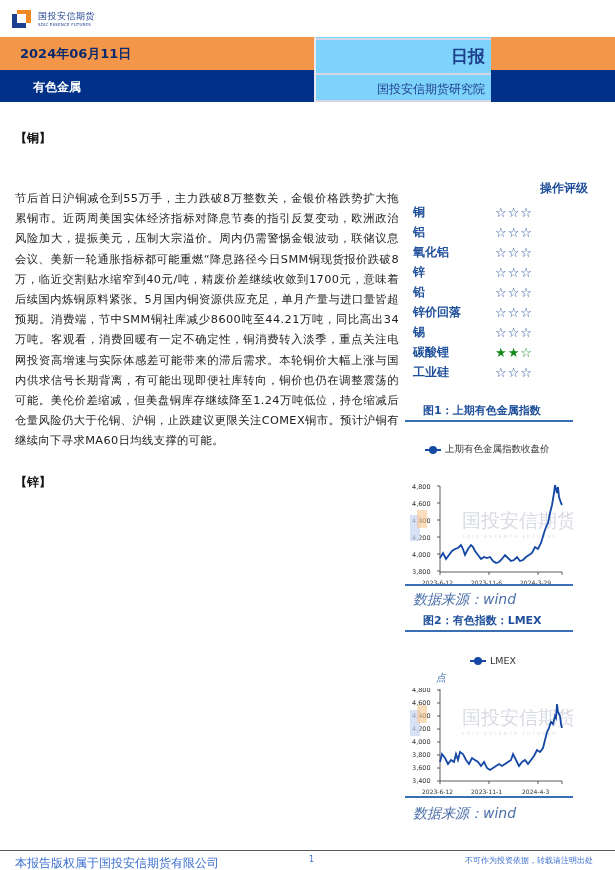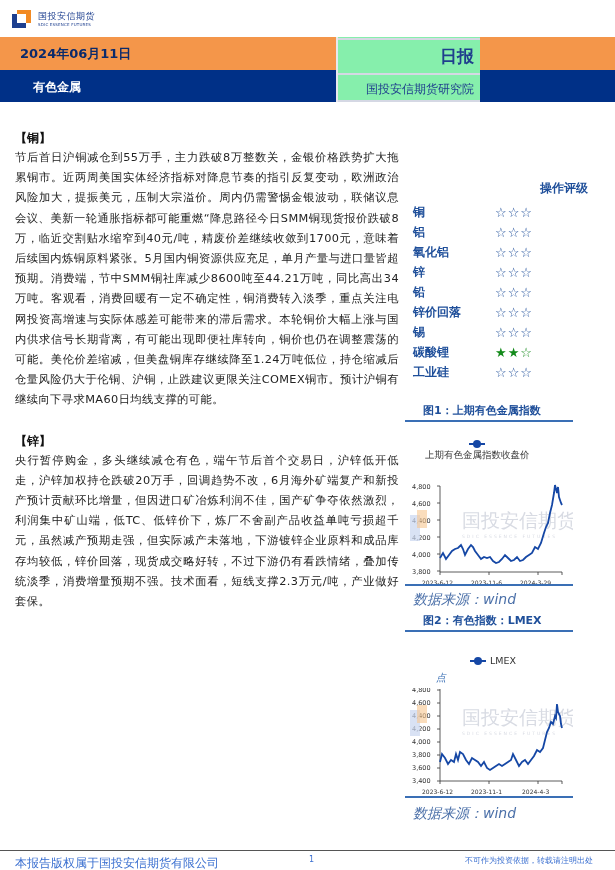--- a/index.html
+++ b/index.html
@@ -12,31 +12,31 @@
     .logo-mark .b { position: absolute; left: 5px; top: 0; width: 14px; height: 13px; background: #f28a23; }
     .logo-mark .c { position: absolute; left: 5px; top: 4px; width: 9px; height: 9px; background: #fff; }
     .logo-text { display: flex; flex-direction: column; line-height: 1; }
     .logo-cn { font-size: 9px; color: #1d3f8f; letter-spacing: 0.5px; }
     .logo-en { font-size: 4px; color: #1d3f8f; margin-top: 2px; letter-spacing: 0.2px; }
 
     .band-orange { position: absolute; left: 0; top: 37px; width: 615px; height: 33px; background: #f4964a; }
     .band-blue { position: absolute; left: 0; top: 70px; width: 615px; height: 32px; background: #003087; }
     .date { position: absolute; left: 20px; top: 45px; font-size: 13px; font-weight: bold; color: #0a2a6b; }
     .sector { position: absolute; left: 20px; top: 79px; font-size: 12px; font-weight: bold; color: #ffffff; margin-left: 13px; }
-    .header-box { position: absolute; left: 336px; top: 37px; width: 144px; height: 65px; background: #86efac; border-left: 2px solid #e8e8ee; }
+    .header-box { position: absolute; left: 314px; top: 37px; width: 177px; height: 65px; background: #7dd3fc; border-left: 2px solid #e8e8ee; }
     .header-box .line1 { position: absolute; left: 0; right: 0; top: 1px; height: 2px; background: #d5d8e4; }
     .header-box .line2 { position: absolute; left: 0; right: 0; top: 36px; height: 2px; background: #d5d8e4; }
     .header-box .line3 { position: absolute; left: 0; right: 0; bottom: 0; height: 2px; background: #d5d8e4; }
     .report-type { position: absolute; right: 6px; top: 8px; font-size: 17px; font-weight: bold; color: #1f3f8d; }
     .institute { position: absolute; right: 6px; top: 44px; font-size: 12px; color: #1f3f8d; }
 
     .main { position: absolute; left: 15px; top: 128px; width: 384px; }
     .section { margin-bottom: 20px; }
     .sec-title { font-size: 12px; line-height: 20px; color: #111; font-weight: bold; }
-    .sec-body { font-size: 11.3px; line-height: 20.2px; color: #222; text-align: justify; letter-spacing: 0.4px; }
+    .sec-body { font-size: 11.3px; line-height: 20.2px; color: #222; text-align: justify; letter-spacing: 0.4px; margin-top: 41px; }
 
     .side { position: absolute; left: 413px; top: 180px; width: 175px; }
     .rating-title { font-size: 12px; font-weight: bold; color: #1f4f9a; height: 22px; text-align: right; }
     .rating-row { display: flex; height: 20px; align-items: center; }
     .rating-name { width: 82px; font-size: 12px; font-weight: bold; color: #1f4f9a; }
     .stars { font-size: 13px; letter-spacing: 1px; }
     .star { color: #1f4f9a; }
     .star.filled-green { color: #138a1a; }
 
     .fig-title { position: absolute; left: 423px; font-size: 11px; font-weight: bold; color: #1f4f9a; }
@@ -80,21 +80,20 @@
   <div class="institute">国投安信期货研究院</div>
 </div>
 
 <div class="main">
   <div class="section">
     <div class="sec-title">【铜】</div>
     <div class="sec-body">节后首日沪铜减仓到55万手，主力跌破8万整数关，金银价格跌势扩大拖累铜市。近两周美国实体经济指标对降息节奏的指引反复变动，欧洲政治风险加大，提振美元，压制大宗溢价。周内仍需警惕金银波动，联储议息会议、美新一轮通胀指标都可能重燃“降息路径今日SMM铜现货报价跌破8万，临近交割贴水缩窄到40元/吨，精废价差继续收敛到1700元，意味着后续国内炼铜原料紧张。5月国内铜资源供应充足，单月产量与进口量皆超预期。消费端，节中SMM铜社库减少8600吨至44.21万吨，同比高出34万吨。客观看，消费回暖有一定不确定性，铜消费转入淡季，重点关注电网投资高增速与实际体感差可能带来的滞后需求。本轮铜价大幅上涨与国内供求信号长期背离，有可能出现即便社库转向，铜价也仍在调整震荡的可能。美伦价差缩减，但美盘铜库存继续降至1.24万吨低位，持仓缩减后仓量风险仍大于伦铜、沪铜，止跌建议更限关注COMEX铜市。预计沪铜有继续向下寻求MA60日均线支撑的可能。</div>
   </div>
   <div class="section">
     <div class="sec-title">【锌】</div>
-    <div class="sec-body">央行暂停购金，多头继续减仓有色，端午节后首个交易日，沪锌低开低走，沪锌加权持仓跌破20万手，回调趋势不改，6月海外矿端复产和新投产预计贡献环比增量，但因进口矿冶炼利润不佳，国产矿争夺依然激烈，利润集中矿山端，低TC、低锌价下，炼厂不舍副产品收益单吨亏损超千元，虽然减产预期走强，但实际减产未落地，下游镀锌企业原料和成品库存均较低，锌价回落，现货成交略好转，不过下游仍有看跌情绪，叠加传统淡季，消费增量预期不强。技术面看，短线支撑2.3万元/吨，产业做好套保。</div>
   </div>
 </div>
 
 <div class="side">
   <div class="rating-title">操作评级</div>
   <div class="rating-row">
       <span class="rating-name">铜</span>
       <span class="stars star">☆☆☆</span>
     </div>
   <div class="rating-row">
@@ -126,21 +125,21 @@
       <span class="stars star filled-green">★★☆</span>
     </div>
   <div class="rating-row">
       <span class="rating-name">工业硅</span>
       <span class="stars star">☆☆☆</span>
     </div>
 </div>
 
 <div class="fig-title" style="top:403px;">图1：上期有色金属指数</div>
 <div class="fig-rule" style="top:420px;"></div>
-<div class="legend" style="left:425px; top:443px;flex-direction:column;">
+<div class="legend" style="left:425px; top:443px;">
   <span class="legend-mark"></span>
   <span>上期有色金属指数收盘价</span>
 </div>
 <svg class="chart" style="top:475px;" width="168" height="110" viewBox="0 0 168 110">
   <g font-family="DejaVu Sans, sans-serif" font-size="6.5" fill="#333">
     <text x="7" y="14">4,800</text>
       <text x="7" y="31">4,600</text>
       <text x="7" y="48">4,400</text>
     <text x="7" y="65">4,200</text>
       <text x="7" y="82">4,000</text>

